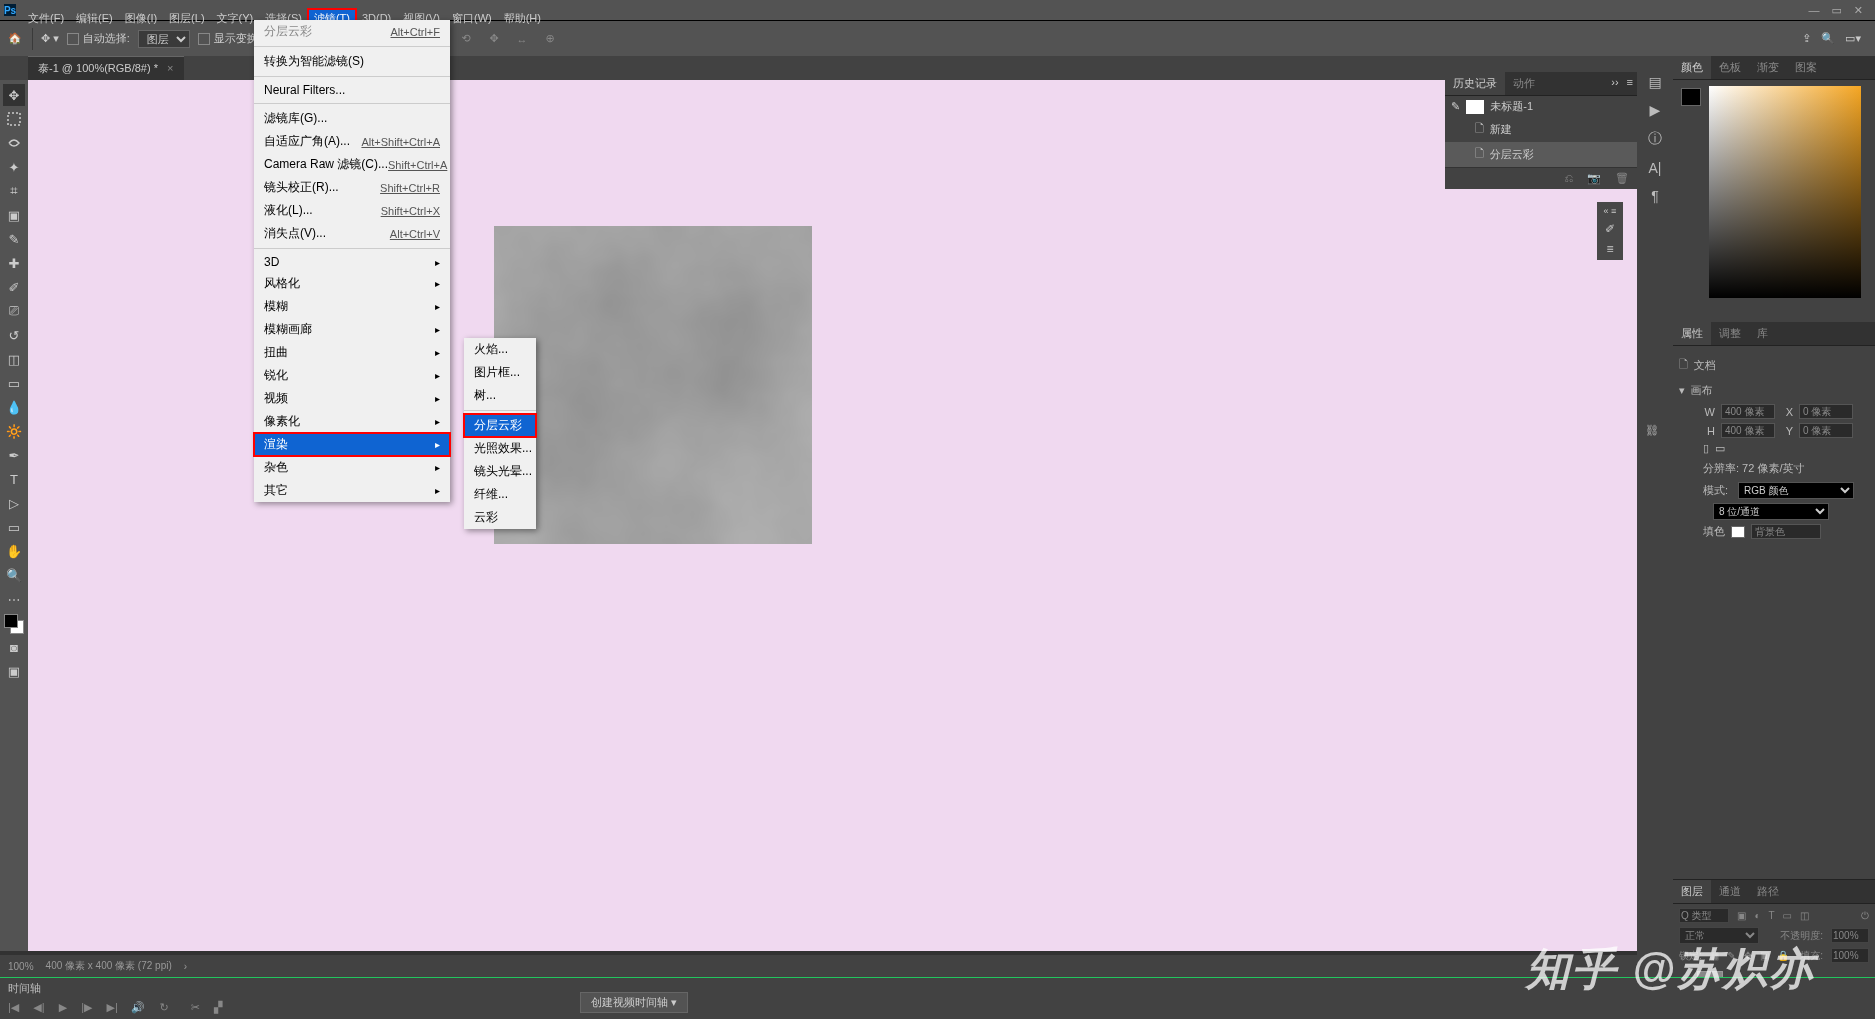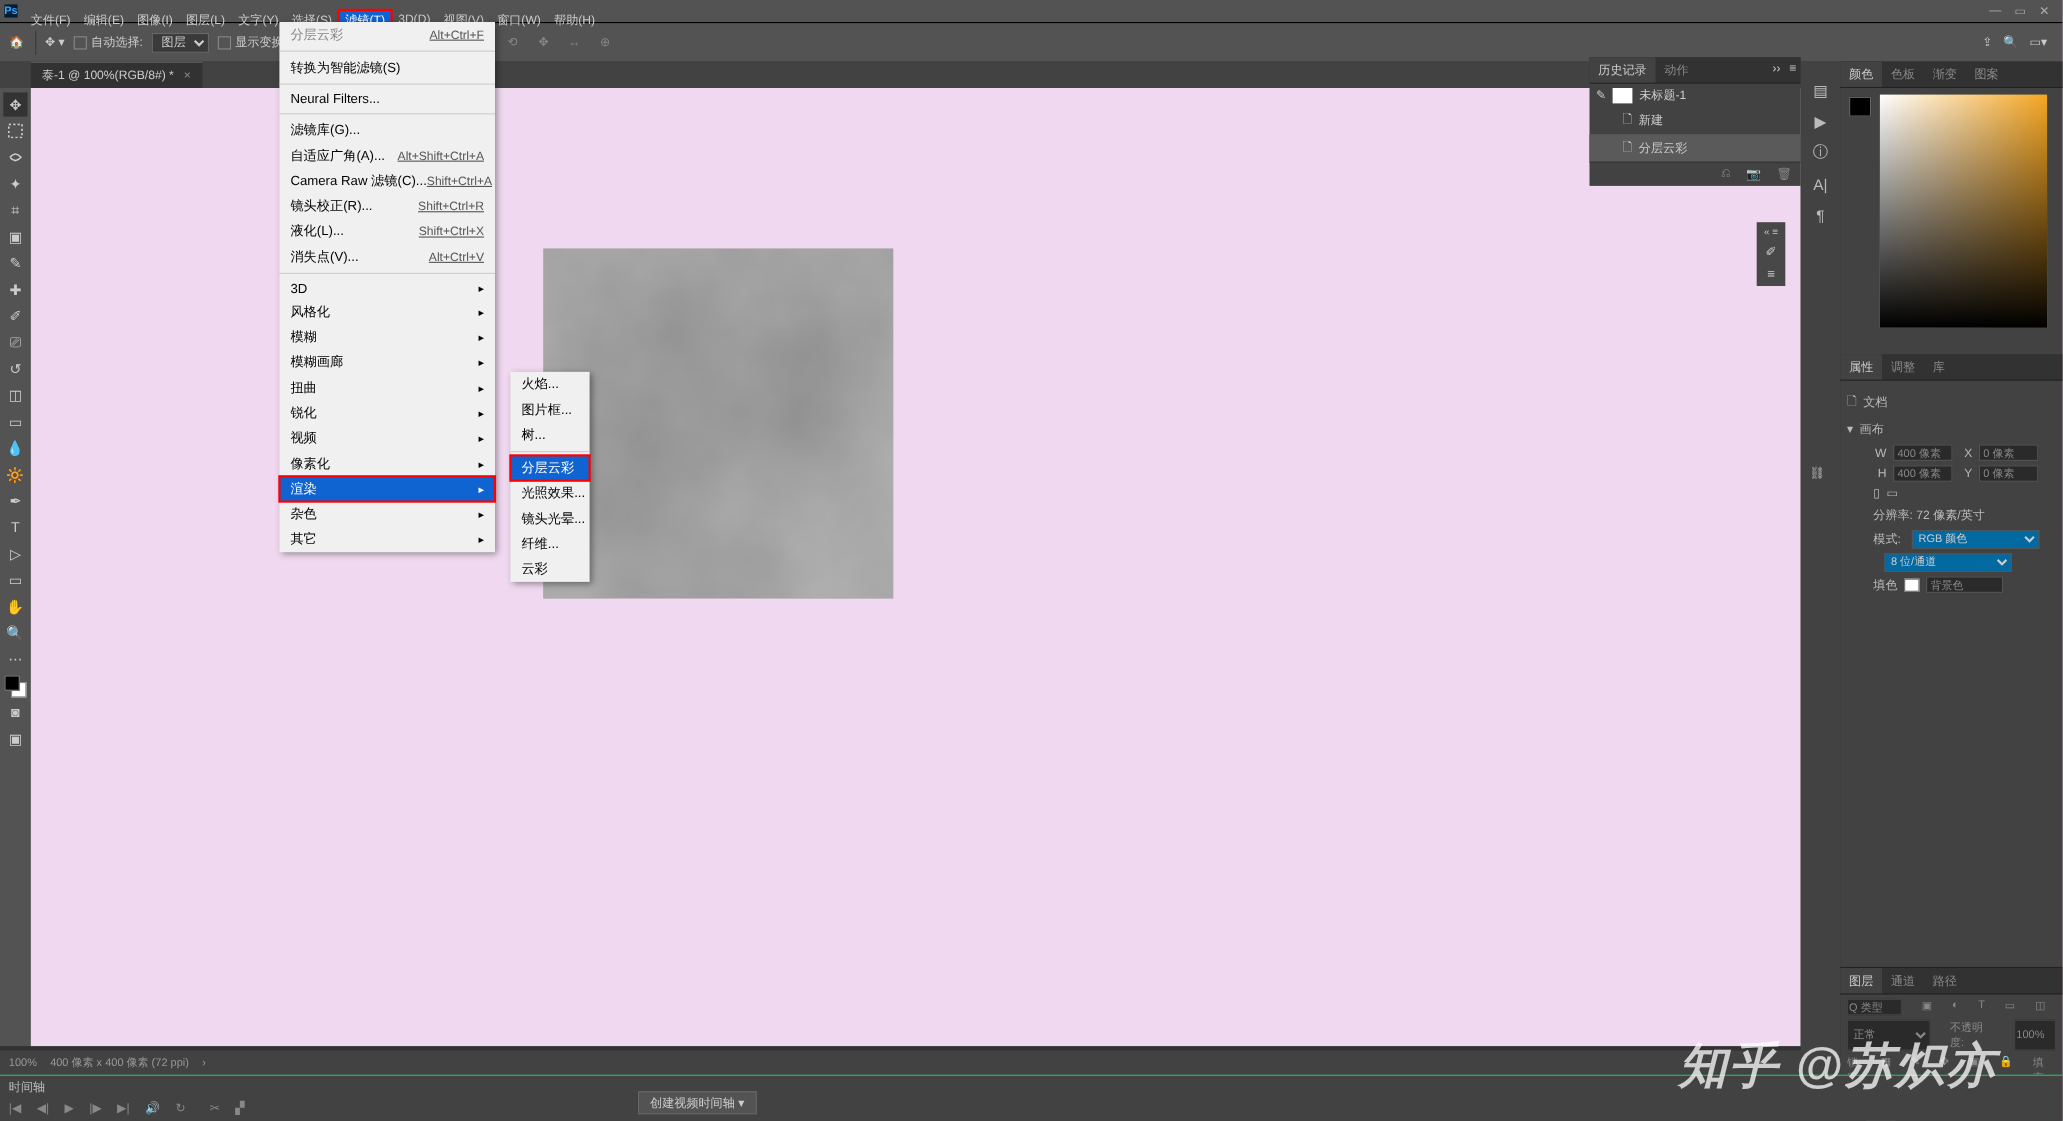--- a/index.html
+++ b/index.html
@@ -49,31 +49,31 @@
 .panel-tabs { display:flex; background:#323232; border-bottom:1px solid #222; }
 .panel-tab { padding:4px 8px; font-size:11px; color:#888; }
 .panel-tab.active { background:#424242; color:#ccc; }
 .color-panel { height:242px; position:relative; padding:6px; }
 .color-swatch { width:20px; height:18px; background:#000; border:1px solid #666; position:absolute; left:8px; top:8px; }
 .color-picker { position:absolute; left:36px; top:6px; width:152px; height:212px; background:linear-gradient(to bottom,rgba(0,0,0,0),#000),linear-gradient(to right,#fff,#f5a623); }
 .props-panel { flex:1; padding:6px; font-size:11px; color:#bbb; }
 .props-panel .sect { padding:4px 0; display:flex; align-items:center; gap:6px; }
 .props-panel .twisty::before { content:"▾ "; }
 .props-panel input { width:54px; background:#2a2a2a; color:#888; border:1px solid #555; font-size:10px; padding:1px 3px; }
-.props-panel select { background:#0369a1; color:#ccc; border:1px solid #555; font-size:10px; width:116px; padding:1px; margin-left:4px; }
+.props-panel select { background:#000000; color:#ccc; border:1px solid #555; font-size:10px; width:116px; padding:1px; margin-left:4px; }
 .props-row { display:flex; gap:6px; align-items:center; padding:2px 0 2px 24px; }
 .props-row .lbl { width:12px; text-align:right; }
 .layers-panel { height:140px; border-top:1px solid #222; }
 .layers-opts { padding:4px 6px; font-size:10px; color:#888; display:flex; flex-direction:column; gap:4px; }
-.layers-opts .row { display:flex; gap:18px; }
+.layers-opts .row { display:flex; align-items:center; gap:8px; }
 .layers-opts input,.layers-opts select { background:#2a2a2a; color:#888; border:1px solid #444; font-size:10px; width:60px; padding:1px; }
 .layer-entry { display:flex; align-items:center; padding:4px; gap:6px; }
 .layer-eye { width:14px; height:14px; }
 .layer-thumb { width:26px; height:26px; background:#888; border:1px solid #999; }
-.history-panel { position:absolute; right:238px; top:52px; width:192px; background:#424242; font-size:11px; }
+.history-panel { position:absolute; right:238px; top:72px; width:192px; background:#424242; font-size:11px; }
 .history-panel .panel-tabs { background:#323232; }
 .history-row { display:flex; align-items:center; padding:3px 6px; gap:6px; }
 .history-row.sel { background:#5a5a5a; }
 .history-thumb { width:18px; height:14px; background:#fff; }
 .history-icons { display:flex; justify-content:flex-end; gap:14px; padding:4px 8px; border-top:1px solid #333; color:#888; }
 .brush-popup { position:absolute; right:252px; top:202px; width:26px; background:#484848; padding:4px; display:flex; flex-direction:column; gap:6px; align-items:center; }
 .brush-popup span { font-size:12px; }
 .statusbar { position:absolute; left:0; bottom:42px; right:238px; height:22px; background:#424242; display:flex; align-items:center; padding:0 8px; font-size:10px; color:#999; gap:12px; }
 .timeline { position:absolute; left:0; bottom:0; right:0; height:42px; background:#424242; border-top:1px solid #22c55e; }
 .timeline .hdr { padding:3px 8px; font-size:11px; color:#bbb; }

